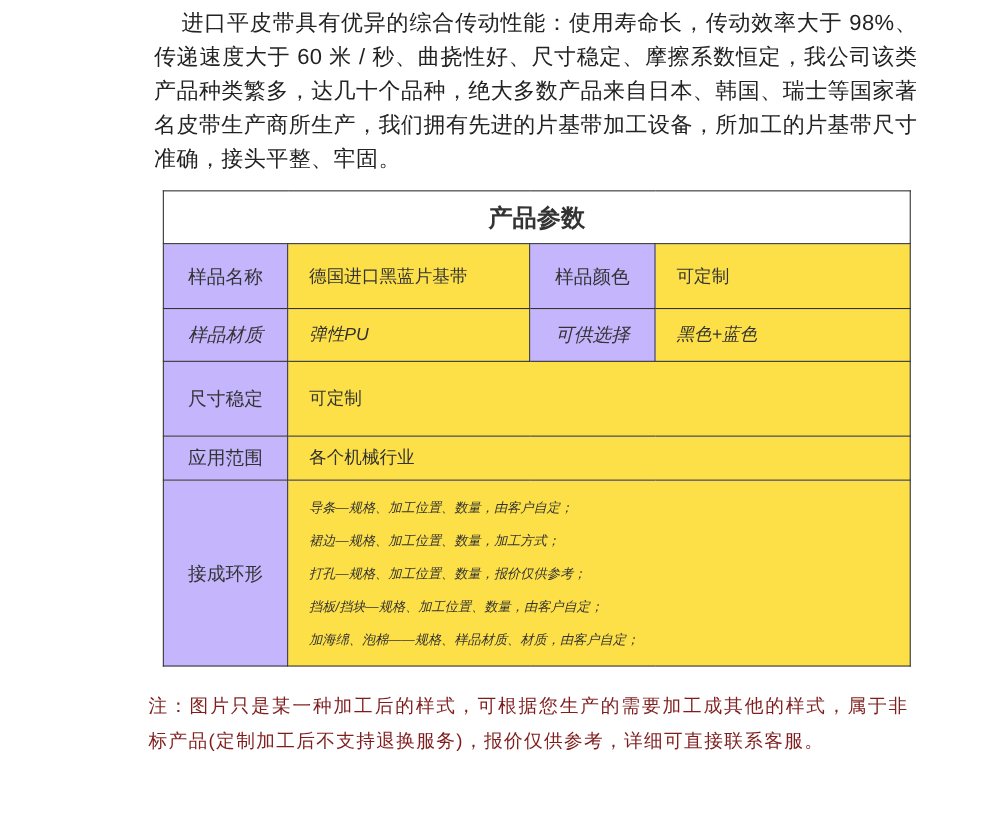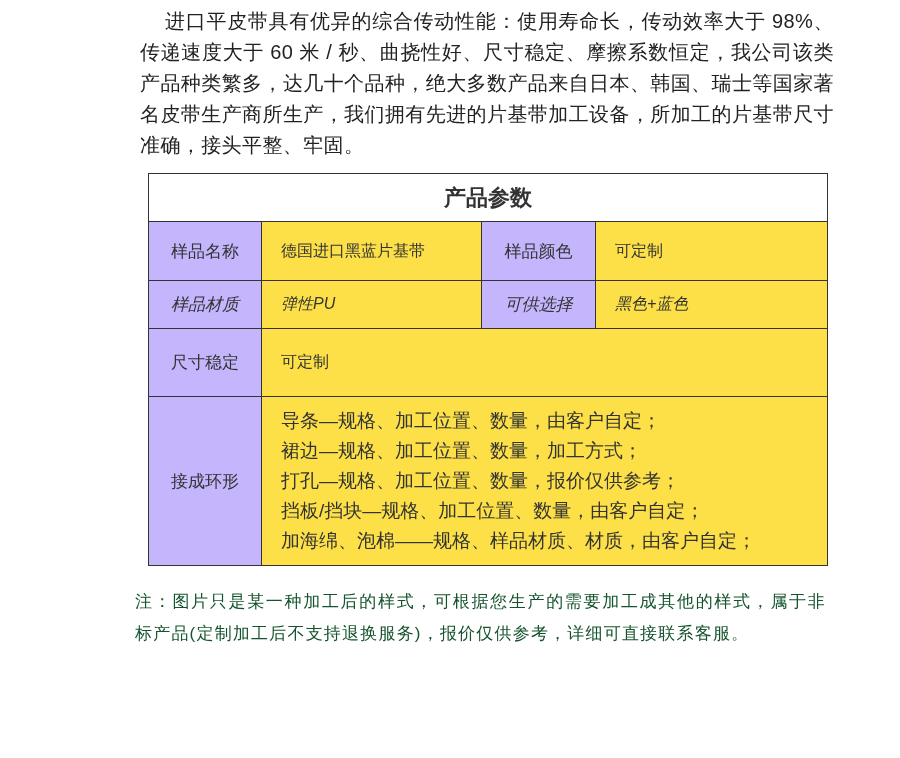--- a/index.html
+++ b/index.html
@@ -57,30 +57,31 @@
     background: #fde047;
   }
   tr.r-name  { height: 59px; }
   tr.r-mat   { height: 48px; font-style: italic; }
   tr.r-thick { height: 68px; }
   tr.r-scope { height: 40px; }
   tr.r-join  { height: 50px; }
   td.sp-cell { padding-top: 9px; padding-bottom: 9px; }
   .sp-line {
     line-height: 30px;
-    font-size: 19px;
+    font-size: 12px;
     white-space: nowrap;
+    font-style: italic;
   }
   .note {
     margin: 20px 0 0 -5px;
     font-size: 17px;
     line-height: 32px;
     letter-spacing: 1.2px;
     text-align: justify;
-    color: #14532d;
+    color: #7f1d1d;
     width: 691px;
   }
 </style>
 </head>
 <body>
 
 <div class="content">
 
   <p class="intro">进口平皮带具有优异的综合传动性能：使用寿命长，传动效率大于 98%、传递速度大于 60 米 / 秒、曲挠性好、尺寸稳定、摩擦系数恒定，我公司该类产品种类繁多，达几十个品种，绝大多数产品来自日本、韩国、瑞士等国家著名皮带生产商所生产，我们拥有先进的片基带加工设备，所加工的片基带尺寸准确，接头平整、牢固。</p>
 
@@ -108,20 +109,24 @@
         <td class="val">弹性PU</td>
         <td class="lbl">可供选择</td>
         <td class="val">黑色+蓝色</td>
       </tr>
 
       <tr class="r-thick">
         <td class="lbl">尺寸稳定</td>
         <td class="val" colspan="3">可定制</td>
       </tr>
 
+      <tr class="r-scope">
+        <td class="lbl">应用范围</td>
+        <td class="val" colspan="3">各个机械行业</td>
+      </tr>
 
       <tr class="r-special">
         <td class="lbl">接成环形</td>
         <td class="val sp-cell" colspan="3">
           <div class="sp-line">导条—规格、加工位置、数量，由客户自定；</div>
           <div class="sp-line">裙边—规格、加工位置、数量，加工方式；</div>
           <div class="sp-line">打孔—规格、加工位置、数量，报价仅供参考；</div>
           <div class="sp-line">挡板/挡块—规格、加工位置、数量，由客户自定；</div>
           <div class="sp-line">加海绵、泡棉——规格、样品材质、材质，由客户自定；</div>
         </td>

